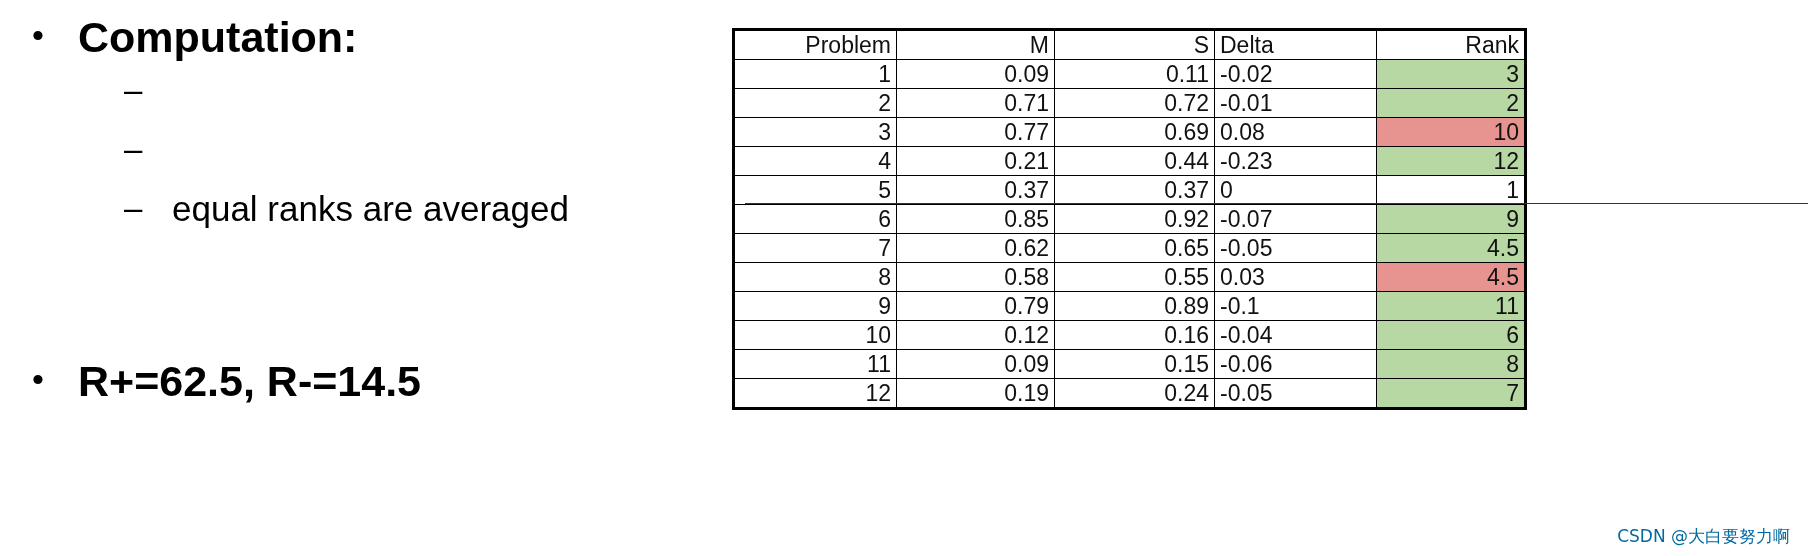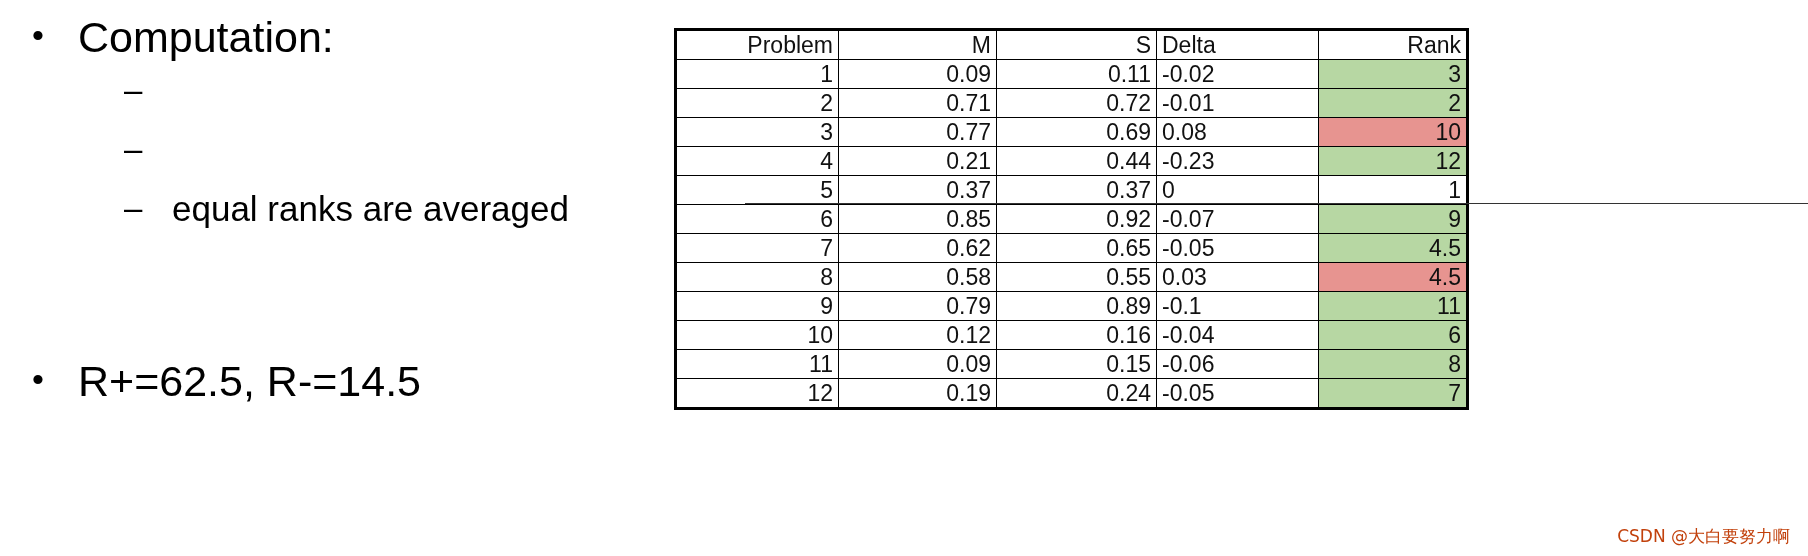--- a/index.html
+++ b/index.html
@@ -31,21 +31,21 @@
   }
   .l1 .mark{
     width:54px;
     flex:0 0 54px;
     font-size:34px;
     line-height:1.15;
     text-align:left;
     padding-left:8px;
     box-sizing:border-box;
   }
-  .l1 .txt{white-space:nowrap;}
+  .l1 .txt{white-space:nowrap;font-weight:bold;}
 
   .sublist{margin-top:14px;}
   .l2{
     display:flex;
     align-items:flex-start;
     font-size:35px;
     line-height:1.0;
     color:#000000;
     margin-bottom:26px;
   }
@@ -60,21 +60,21 @@
 
   #bullet2{
     position:absolute;
     left:24px; top:360px;
     width:690px;
   }
 
   
   #sheet{
     position:absolute;
-    left:674px; top:28px;
+    left:732px; top:28px;
     border:2px solid #000000;
     border-collapse:collapse;
     background:#ffffff;
   }
   #sheet table{
     border-collapse:collapse;
     font-size:23px;
     color:#111111;
     font-family:"Liberation Sans", sans-serif;
   }
@@ -106,21 +106,21 @@
     height:0;
     border-top:1px solid #333333;
   }
 
   
   #watermark{
     position:absolute;
     right:18px;
     bottom:8px;
     font-size:17px;
-    color:#c2410c;
+    color:#0369a1;
     font-family:"DejaVu Sans", sans-serif;
     white-space:nowrap;
   }
 </style>
 </head>
 <body>
 
 <div id="slide">
 
   <div id="bullets">

